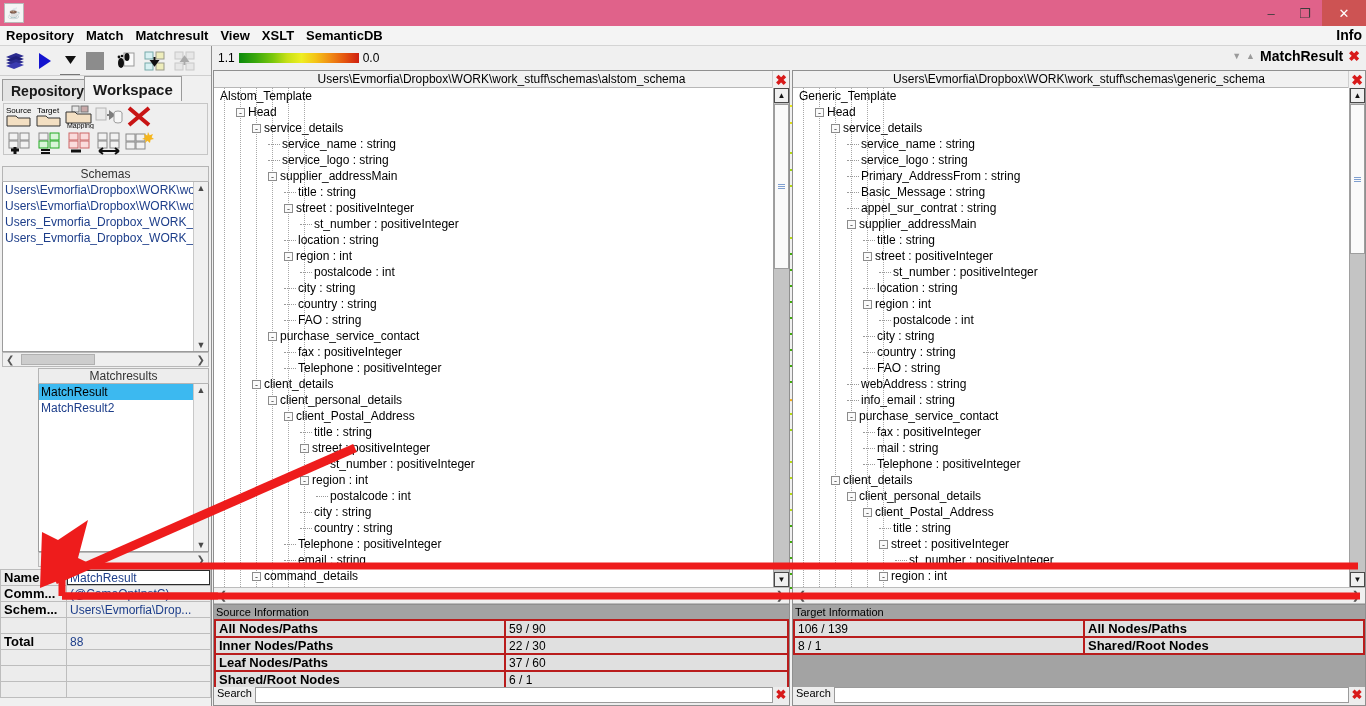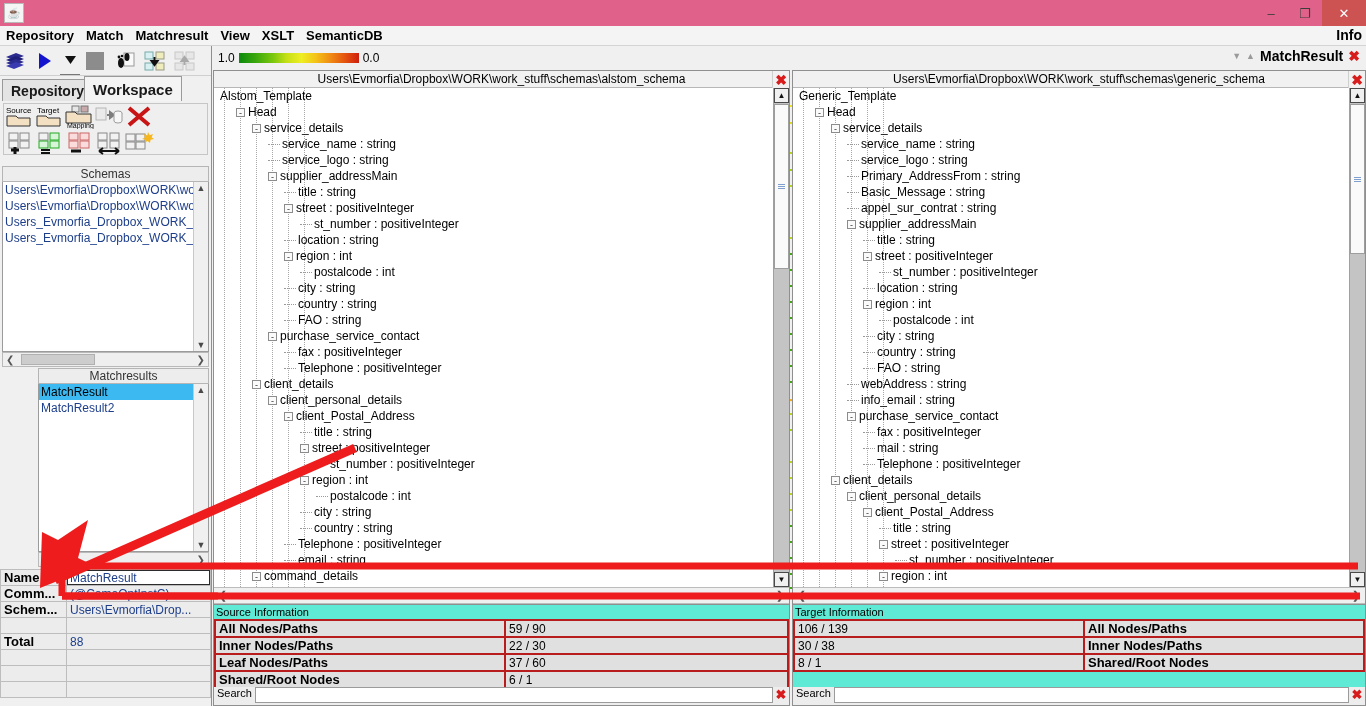--- a/index.html
+++ b/index.html
@@ -196,21 +196,21 @@
   .pane-hscroll {
     position: absolute; left: 0; right: 0; bottom: 101px; height: 17px;
     background: #f0f0f0; border-top: 1px solid #bcbcbc; border-bottom: 1px solid #bcbcbc;
     display: flex; align-items: center; justify-content: space-between;
     font-size: 11px; color: #555;
   }
   .pane-hscroll span { padding: 0 4px; }
 
   .info-box {
     position: absolute; left: 0; right: 0; bottom: 0; height: 101px;
-    background: #5eead4; border-top: 1px solid #8f8f8f;
+    background: #a3a3a3; border-top: 1px solid #8f8f8f;
   }
   .info-label { font-size: 11px; padding: 1px 2px; color: #000; }
   .stats { width: 100%; border-collapse: collapse; table-layout: fixed; }
   .stats td {
     border: 2px solid #b91c1c; height: 16px; font-size: 13px; padding: 0 3px;
     white-space: nowrap; overflow: hidden; background: #e0e0e0;
   }
   .stats td.lbl { font-weight: bold; }
   .stats td.val { font-weight: normal; font-size: 12px; }
   .searchrow {
@@ -475,21 +475,21 @@
         <td class="k"></td>
         <td class="v"></td>
       </tr>
     </tbody>
       </table>
   </div>
 
   <div class="rightarea">
 
     <div class="legendbar">
-      <span class="legend-hi" style="margin-left:6px;">1.0</span>
+      <span class="legend-hi" style="margin-left:6px;">1.1</span>
       <div class="legend-grad"></div>
       <span class="legend-lo">0.0</span>
       <div class="mr-title">
         <span class="caret">▼</span>
         <span class="caret">▲</span>
         <span>MatchResult</span>
         <span style="color:#d81b1b;font-size:14px;">✖</span>
       </div>
     </div>
 
@@ -708,24 +708,20 @@
         </div>
         <div class="info-box">
           <div class="info-label">Target Information</div>
           <table class="stats">
             <tbody>
                 <tr>
               <td class="val" style="width:290px;">106 / 139</td>
               <td class="lbl">All Nodes/Paths</td>
             </tr>
             <tr>
-              <td class="val">30 / 38</td>
-              <td class="lbl">Inner Nodes/Paths</td>
-            </tr>
-            <tr>
               <td class="val">8 / 1</td>
               <td class="lbl">Shared/Root Nodes</td>
             </tr>
           </tbody>
             </table>
           <div class="searchrow">
             <span class="lb">Search</span>
             <div class="inp"></div>
             <span class="x">✖</span>
           </div>

